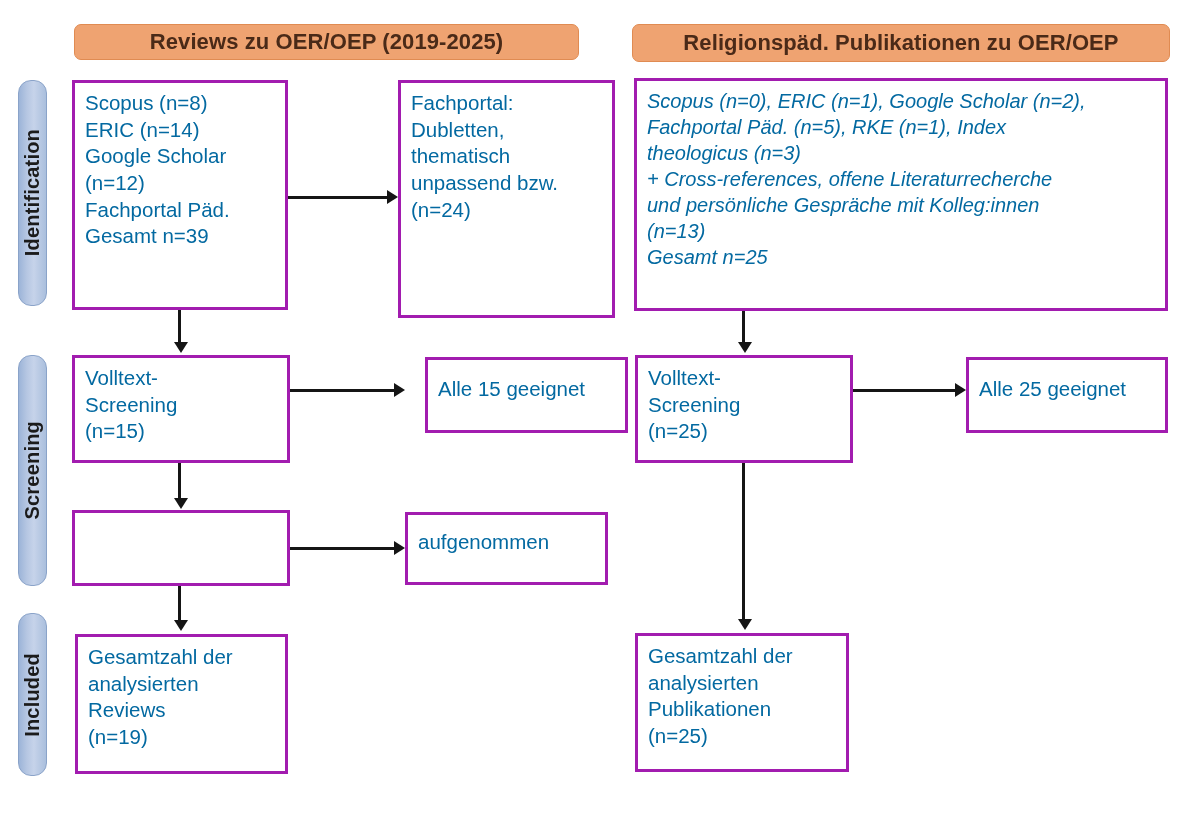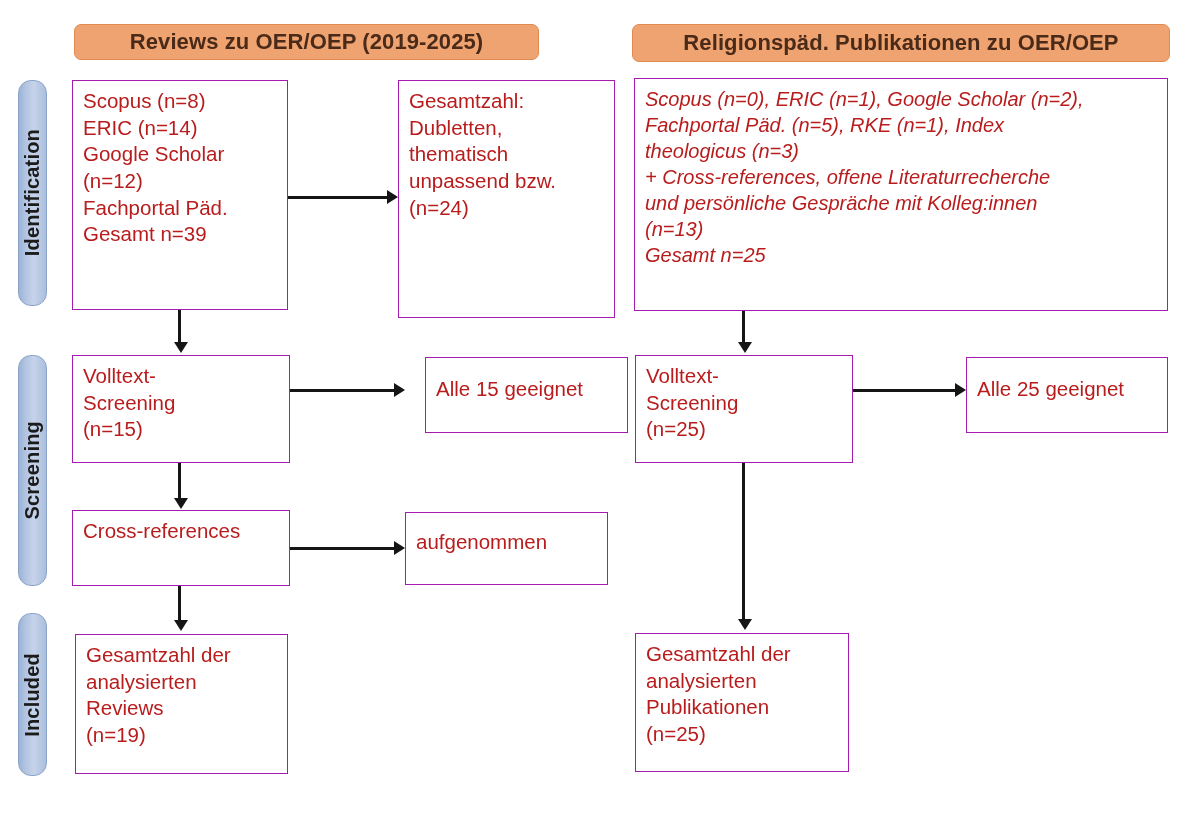--- a/index.html
+++ b/index.html
@@ -54,24 +54,24 @@
     font-size: 22px;
     font-weight: bold;
     letter-spacing: 0.1px;
     white-space: nowrap;
   }
 
   
   .box {
     position: absolute;
     background: #ffffff;
-    border: 1px solid #a21caf;
+    border: 3px solid #a21caf;
     box-sizing: border-box;
     padding: 7px 4px 16px 10px;
-    color: #b91c1c;
+    color: #0369a1;
     font-size: 20.5px;
     line-height: 1.30;
     overflow: hidden;
   }
   .box.wide   { font-size: 20px; line-height: 1.30; font-style: italic; }
   .box .line  { white-space: nowrap; }
   .box.center-v {
     display: flex;
     flex-direction: column;
     justify-content: center;
@@ -111,39 +111,39 @@
   </div>
 
   <div class="stage-label" style="left:18px; top:355px; width:29px; height:231px;">
     <span>Screening</span>
   </div>
 
   <div class="stage-label" style="left:18px; top:613px; width:29px; height:163px;">
     <span>Included</span>
   </div>
 
-  <div class="col-header" style="left:74px; top:24px; width:465px; height:36px;">
+  <div class="col-header" style="left:74px; top:24px; width:505px; height:36px;">
     <span>Reviews zu OER/OEP (2019-2025)</span>
   </div>
 
   <div class="col-header" style="left:632px; top:24px; width:538px; height:38px;">
     <span>Religionspäd. Publikationen zu OER/OEP</span>
   </div>
 
   <div class="box" style="left:72px; top:80px; width:216px; height:230px;">
     <div class="line">Scopus (n=8)</div>
     <div class="line">ERIC (n=14)</div>
     <div class="line">Google Scholar</div>
     <div class="line">(n=12)</div>
     <div class="line">Fachportal Päd.</div>
     <div class="line">Gesamt n=39</div>
   </div>
 
   <div class="box" style="left:398px; top:80px; width:217px; height:238px;">
-    <div class="line">Gesamtzahl:</div>
+    <div class="line">Fachportal:</div>
     <div class="line">Dubletten,</div>
     <div class="line">thematisch</div>
     <div class="line">unpassend bzw.</div>
     <div class="line">(n=24)</div>
   </div>
 
   <div class="hline" style="left:288px; top:196px; width:100px;"></div>
   <div class="arrow-right" style="left:387px; top:190px;"></div>
 
   <div class="vline" style="left:178px; top:310px; height:34px;"></div>
@@ -159,21 +159,20 @@
     <div class="line">Alle 15 geeignet</div>
   </div>
 
   <div class="hline" style="left:290px; top:389px; width:105px;"></div>
   <div class="arrow-right" style="left:394px; top:383px;"></div>
 
   <div class="vline" style="left:178px; top:463px; height:37px;"></div>
   <div class="arrow-down" style="left:174px; top:498px;"></div>
 
   <div class="box" style="left:72px; top:510px; width:218px; height:76px;">
-    <div class="line">Cross-references</div>
   </div>
 
   <div class="box center-v" style="left:405px; top:512px; width:203px; height:73px;">
     <div class="line">aufgenommen</div>
   </div>
 
   <div class="hline" style="left:290px; top:547px; width:105px;"></div>
   <div class="arrow-right" style="left:394px; top:541px;"></div>
 
   <div class="vline" style="left:178px; top:586px; height:36px;"></div>

